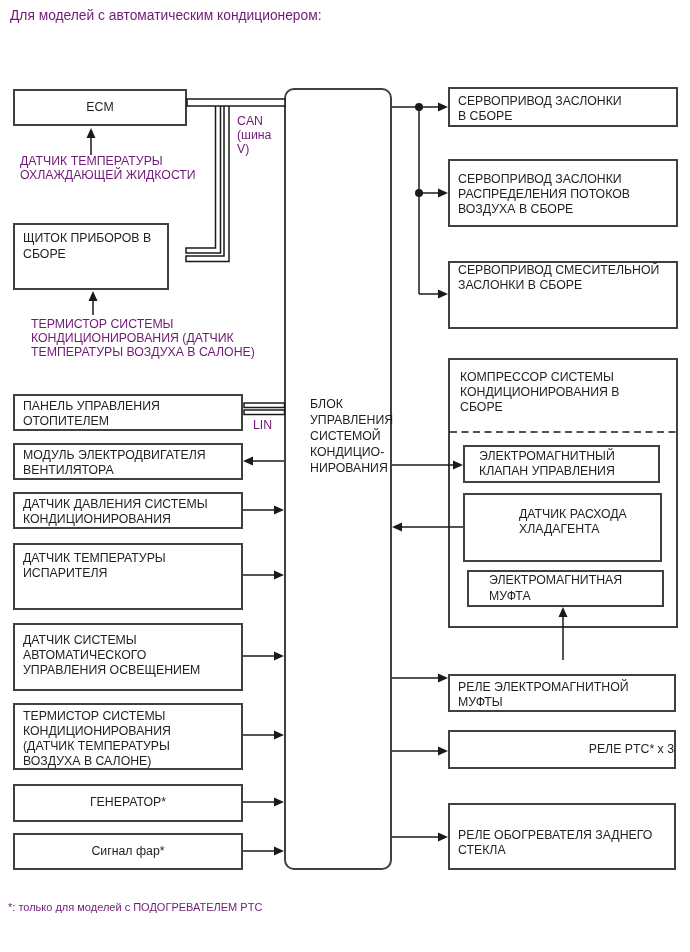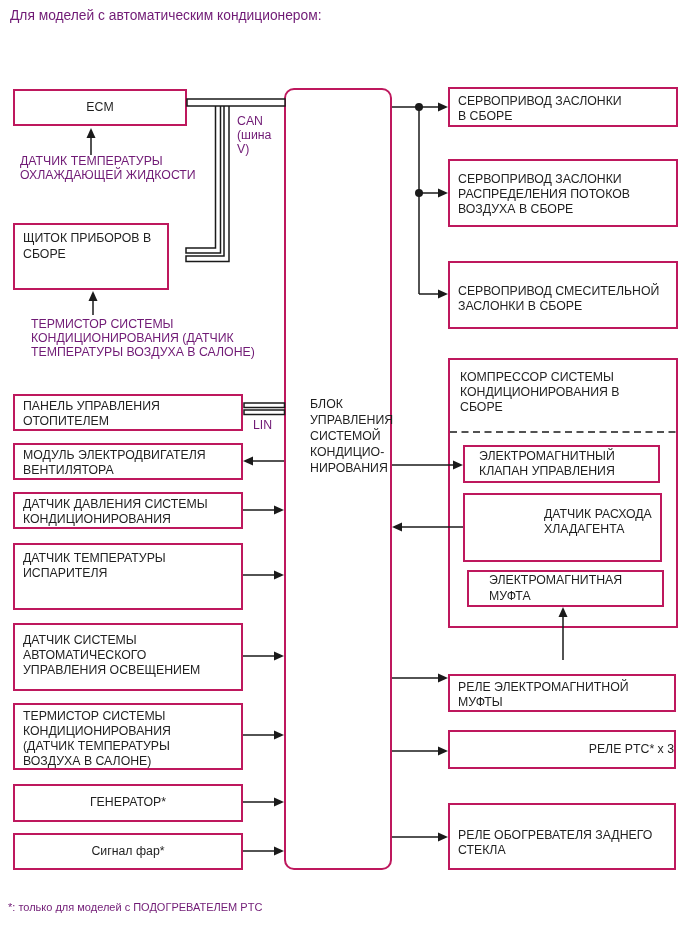--- a/index.html
+++ b/index.html
@@ -2,21 +2,21 @@
 <html><head>
 <meta charset="utf-8">
 <style>
   html,body{margin:0;padding:0;background:#fff;}
   #canvas{
     position:relative;width:690px;height:952px;background:#fff;overflow:hidden;
     font-family:"Liberation Sans", sans-serif;color:#1f1f1f;
   }
   .lbl{position:absolute;white-space:pre-line;font-size:12.3px;line-height:13.8px;color:#701a75;}
   .bx{
-    position:absolute;box-sizing:border-box;border:2px solid #be185d;background:#fff;
+    position:absolute;box-sizing:border-box;border:2px solid #404040;background:#fff;
     font-size:12.3px;line-height:15.2px;color:#1f1f1f;
   }
   .t{white-space:pre-line;}
   .padL{padding:3px 6px 0 8px;}
   .cc{display:flex;align-items:center;justify-content:center;text-align:center;}
   #center-box{border-radius:10px;}
   #center-box .t{position:absolute;left:24px;top:306px;line-height:16px;}
   svg.wires{position:absolute;left:0;top:0;z-index:5;pointer-events:none;}
 </style>
 </head>
@@ -99,37 +99,37 @@
 В СБОРЕ</div>
     </div>
 
   <div class="bx" style="left:448px;top:159px;width:230px;height:68px;">
     <div class="t" style="padding:11px 6px 0 8px;">СЕРВОПРИВОД ЗАСЛОНКИ
 РАСПРЕДЕЛЕНИЯ ПОТОКОВ
 ВОЗДУХА В СБОРЕ</div>
     </div>
 
   <div class="bx" style="left:448px;top:261px;width:230px;height:68px;">
-    <div class="t" style="padding:21px 4px 0 8px;">СЕРВОПРИВОД СМЕСИТЕЛЬНОЙ
+    <div class="t" style="padding:0 4px 0 8px;">СЕРВОПРИВОД СМЕСИТЕЛЬНОЙ
 ЗАСЛОНКИ В СБОРЕ</div>
     </div>
 
   <div class="bx" style="left:448px;top:358px;width:230px;height:270px;">
     <div class="t" style="padding:10px 6px 0 10px;">КОМПРЕССОР СИСТЕМЫ
 КОНДИЦИОНИРОВАНИЯ В
 СБОРЕ</div>
     </div>
 
   <div class="bx" style="left:463px;top:445px;width:197px;height:38px;display:flex;align-items:center;">
     <div class="t" style="padding-left:14px;">ЭЛЕКТРОМАГНИТНЫЙ
 КЛАПАН УПРАВЛЕНИЯ</div>
     </div>
 
   <div class="bx" style="left:463px;top:493px;width:199px;height:69px;">
-    <div class="t" style="padding:12px 4px 0 34px;margin-left:45px;">ДАТЧИК РАСХОДА
+    <div class="t" style="padding:12px 4px 0 54px;">ДАТЧИК РАСХОДА
 ХЛАДАГЕНТА</div>
     </div>
 
   <div class="bx" style="left:467px;top:570px;width:197px;height:37px;display:flex;align-items:center;">
     <div class="t" style="padding-left:20px;">ЭЛЕКТРОМАГНИТНАЯ
 МУФТА</div>
     </div>
 
   <div class="bx" style="left:448px;top:660px;width:228px;height:38px;margin-top:14px;">
     <div class="t" style="padding:4px 6px 0 8px;">РЕЛЕ ЭЛЕКТРОМАГНИТНОЙ

